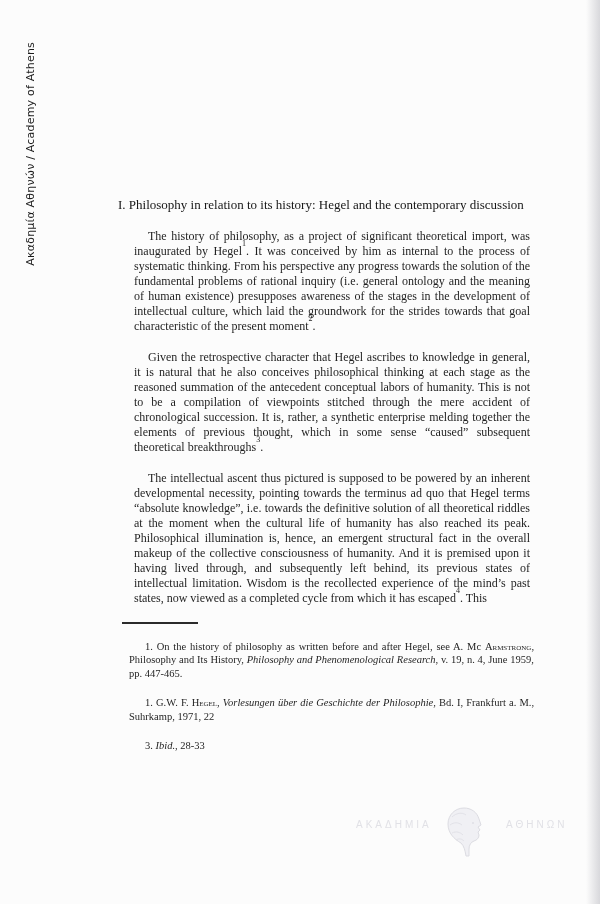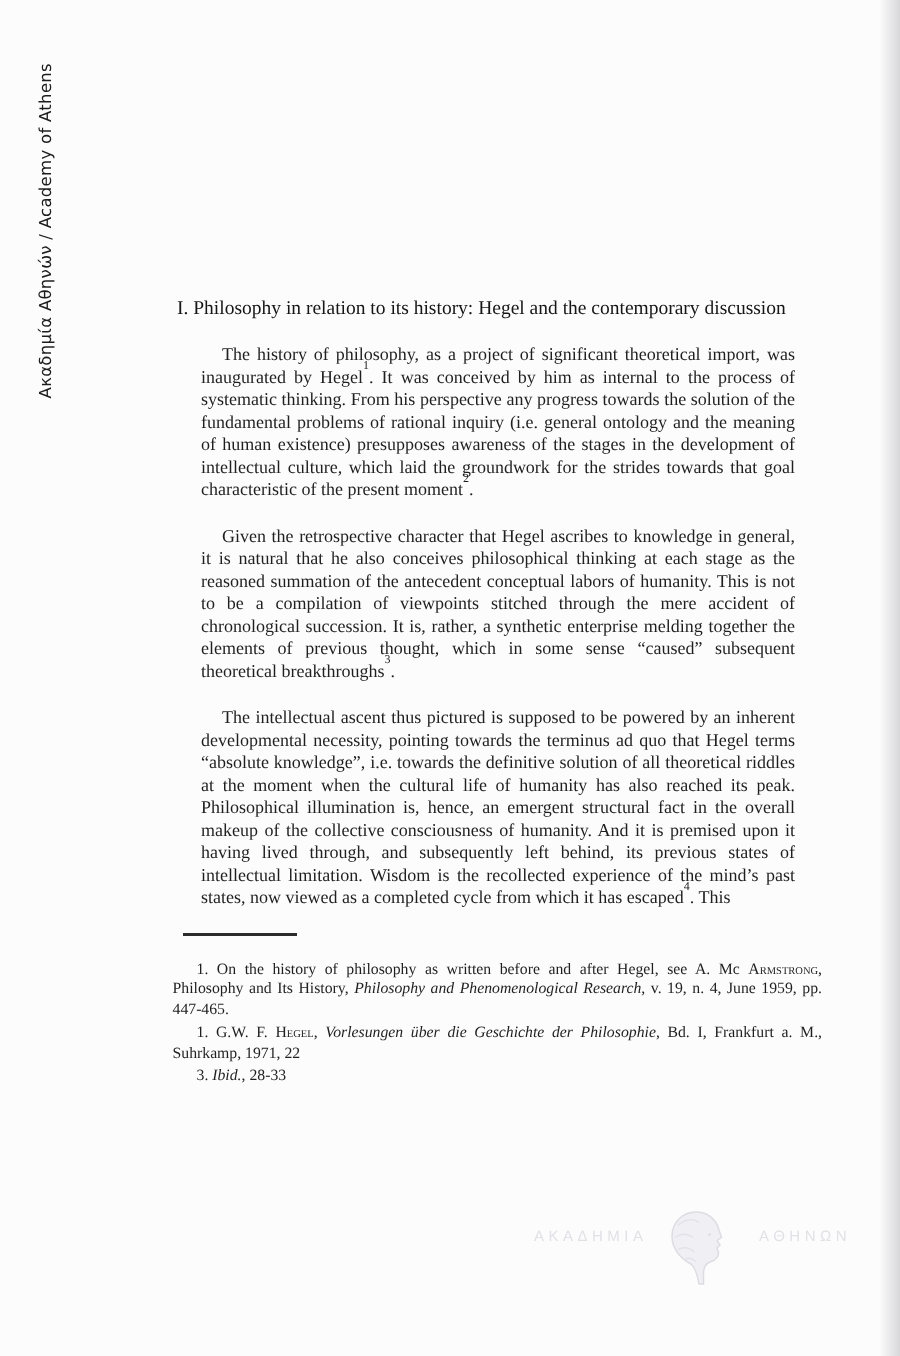--- a/index.html
+++ b/index.html
@@ -23,21 +23,21 @@
     line-height:20px;letter-spacing:0.3px;color:#161616;}
   .title-line{display:block;}
   .heading{margin:42px 0 0 0;font-size:13px;font-weight:normal;line-height:16px;
     text-align:justify;hyphens:auto;color:#161616;}
   .body{margin-top:11px;font-size:12px;line-height:15px;text-align:justify;}
   .body p{margin:16px;text-indent:14px;}
   sup{font-size:8px;line-height:0;position:relative;top:-4px;}
   .rule{margin:14px 0 0 4px;width:76px;border-top:2px solid #2b2b2b;}
   .footnotes{margin:16px 0 0 -5px;width:437px;font-size:10.5px;line-height:13.4px;
     text-align:justify;}
-  .footnotes p{margin:2px;text-indent:16px;font-family:Liberation Serif, serif;}
+  .footnotes p{margin:16px;text-indent:16px;font-family:Liberation Serif, serif;}
   .sc{font-variant:small-caps;}
   .watermark{position:absolute;left:0;top:0;width:600px;height:904px;z-index:1;
     pointer-events:none;}
   .wm-word{position:absolute;font-family:Liberation Sans, sans-serif;
     font-size:10px;letter-spacing:3px;color:#e1e1e6;white-space:nowrap;text-align:right;}
   .wm-left{left:356px;top:819px;}
   .wm-right{left:506px;top:819px;}
   .wm-head{position:absolute;left:436px;top:803px;}
 </style>
 </head>

